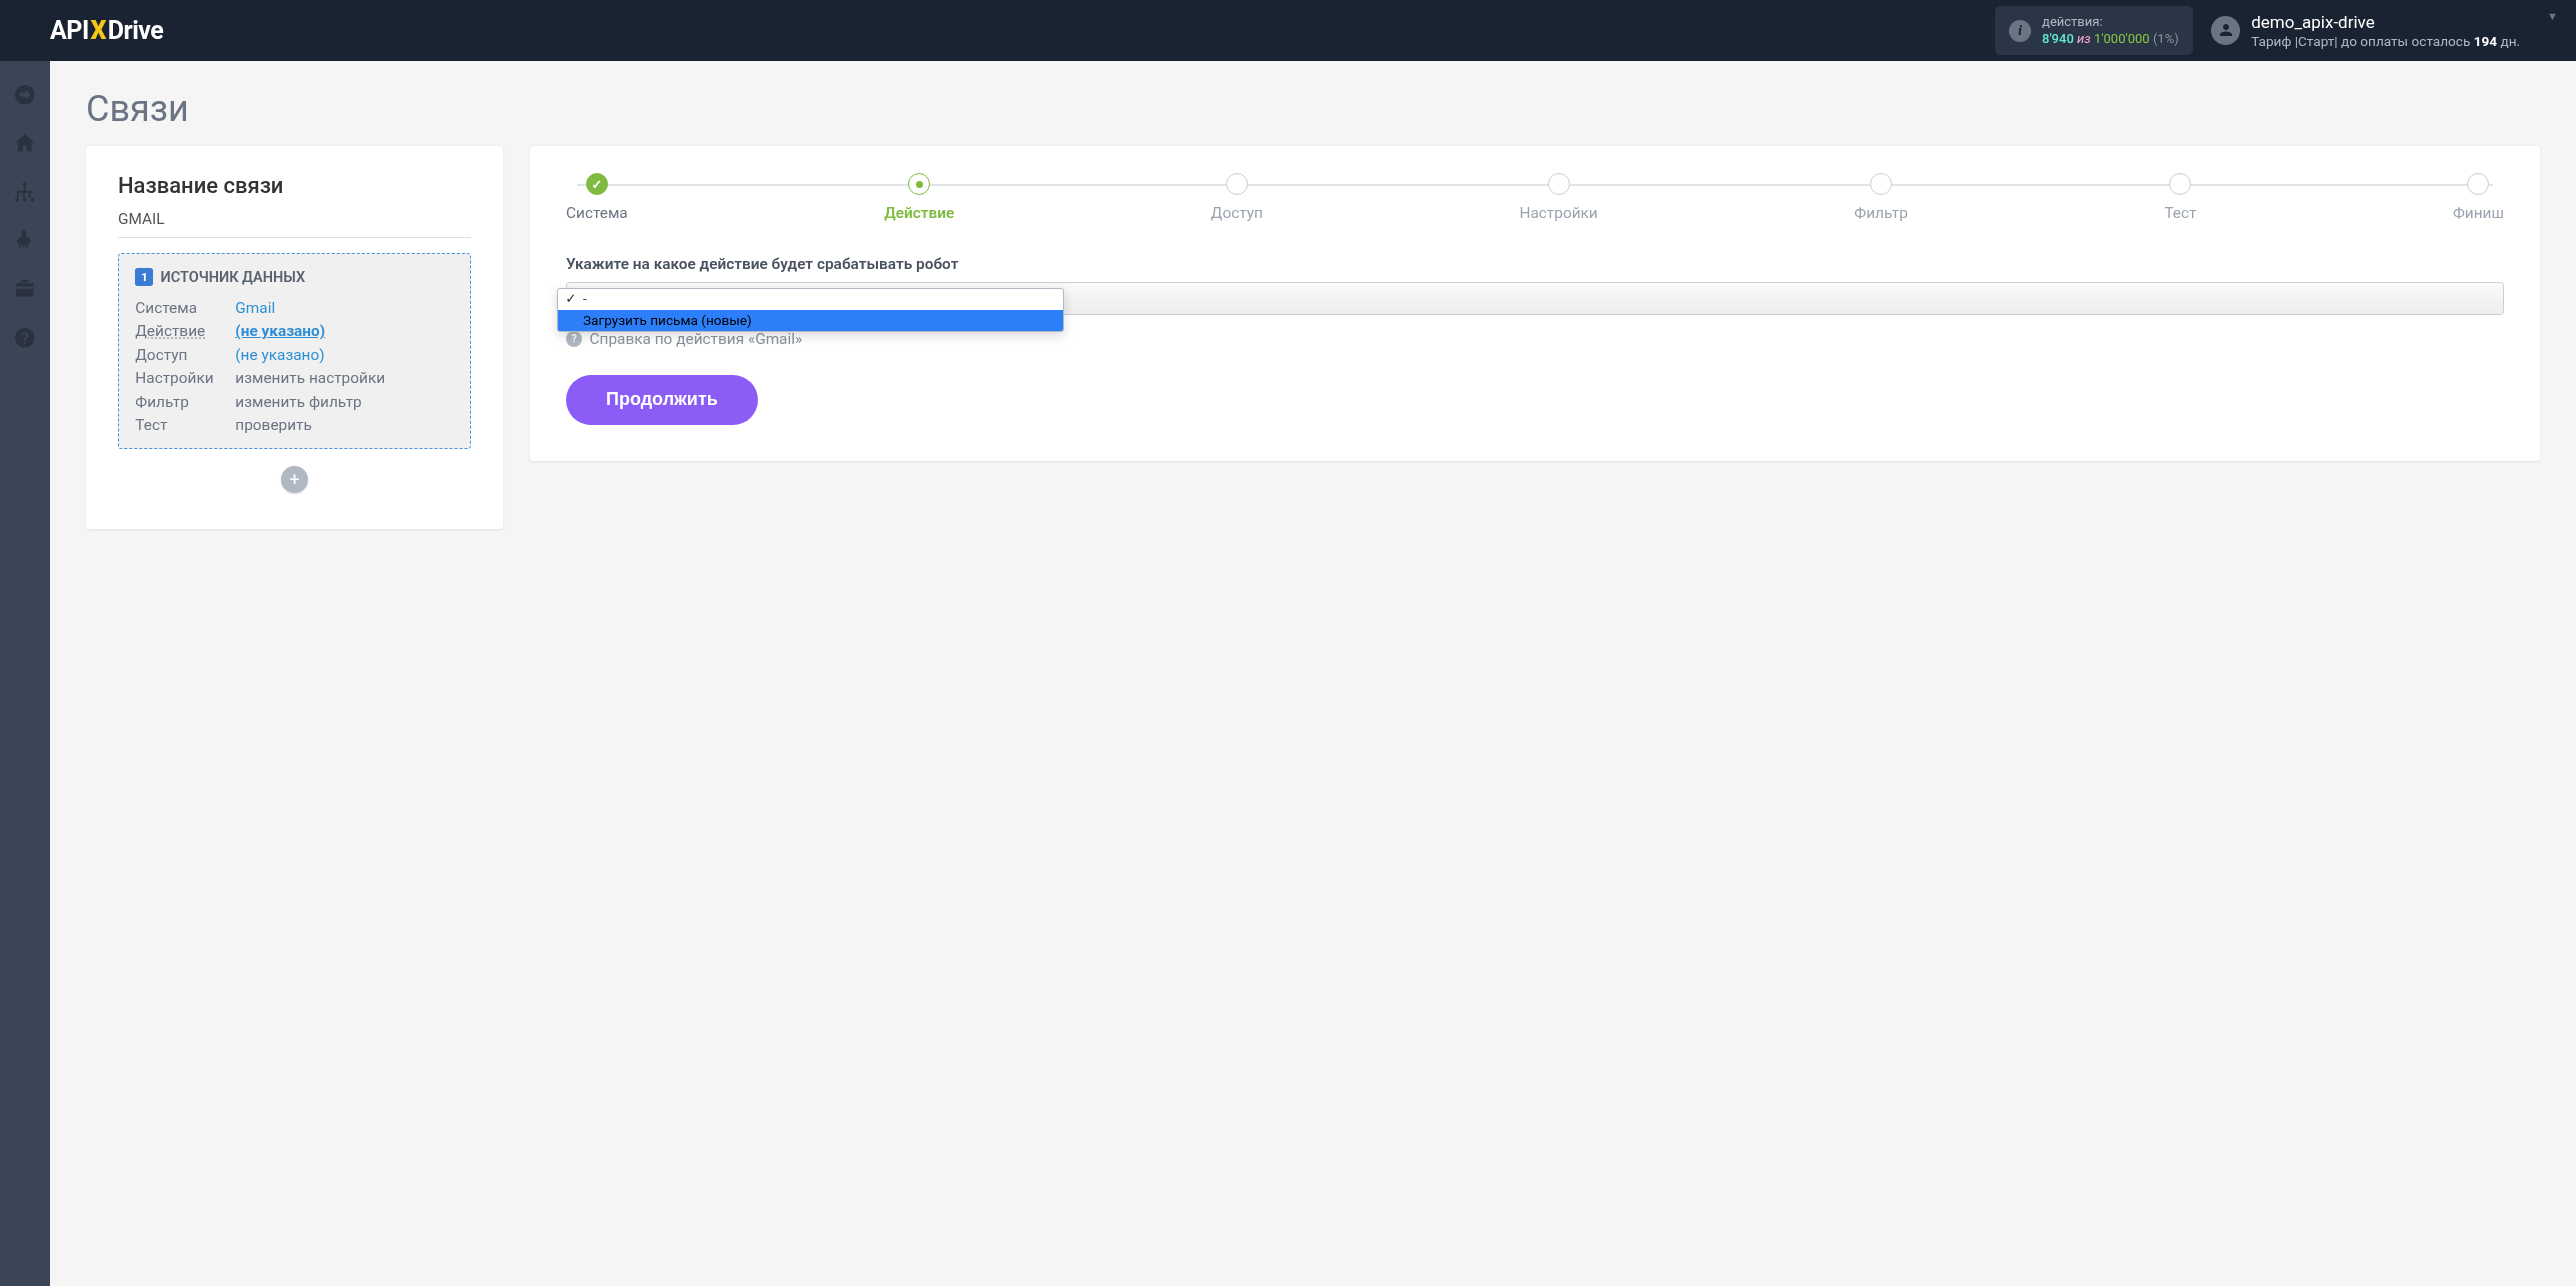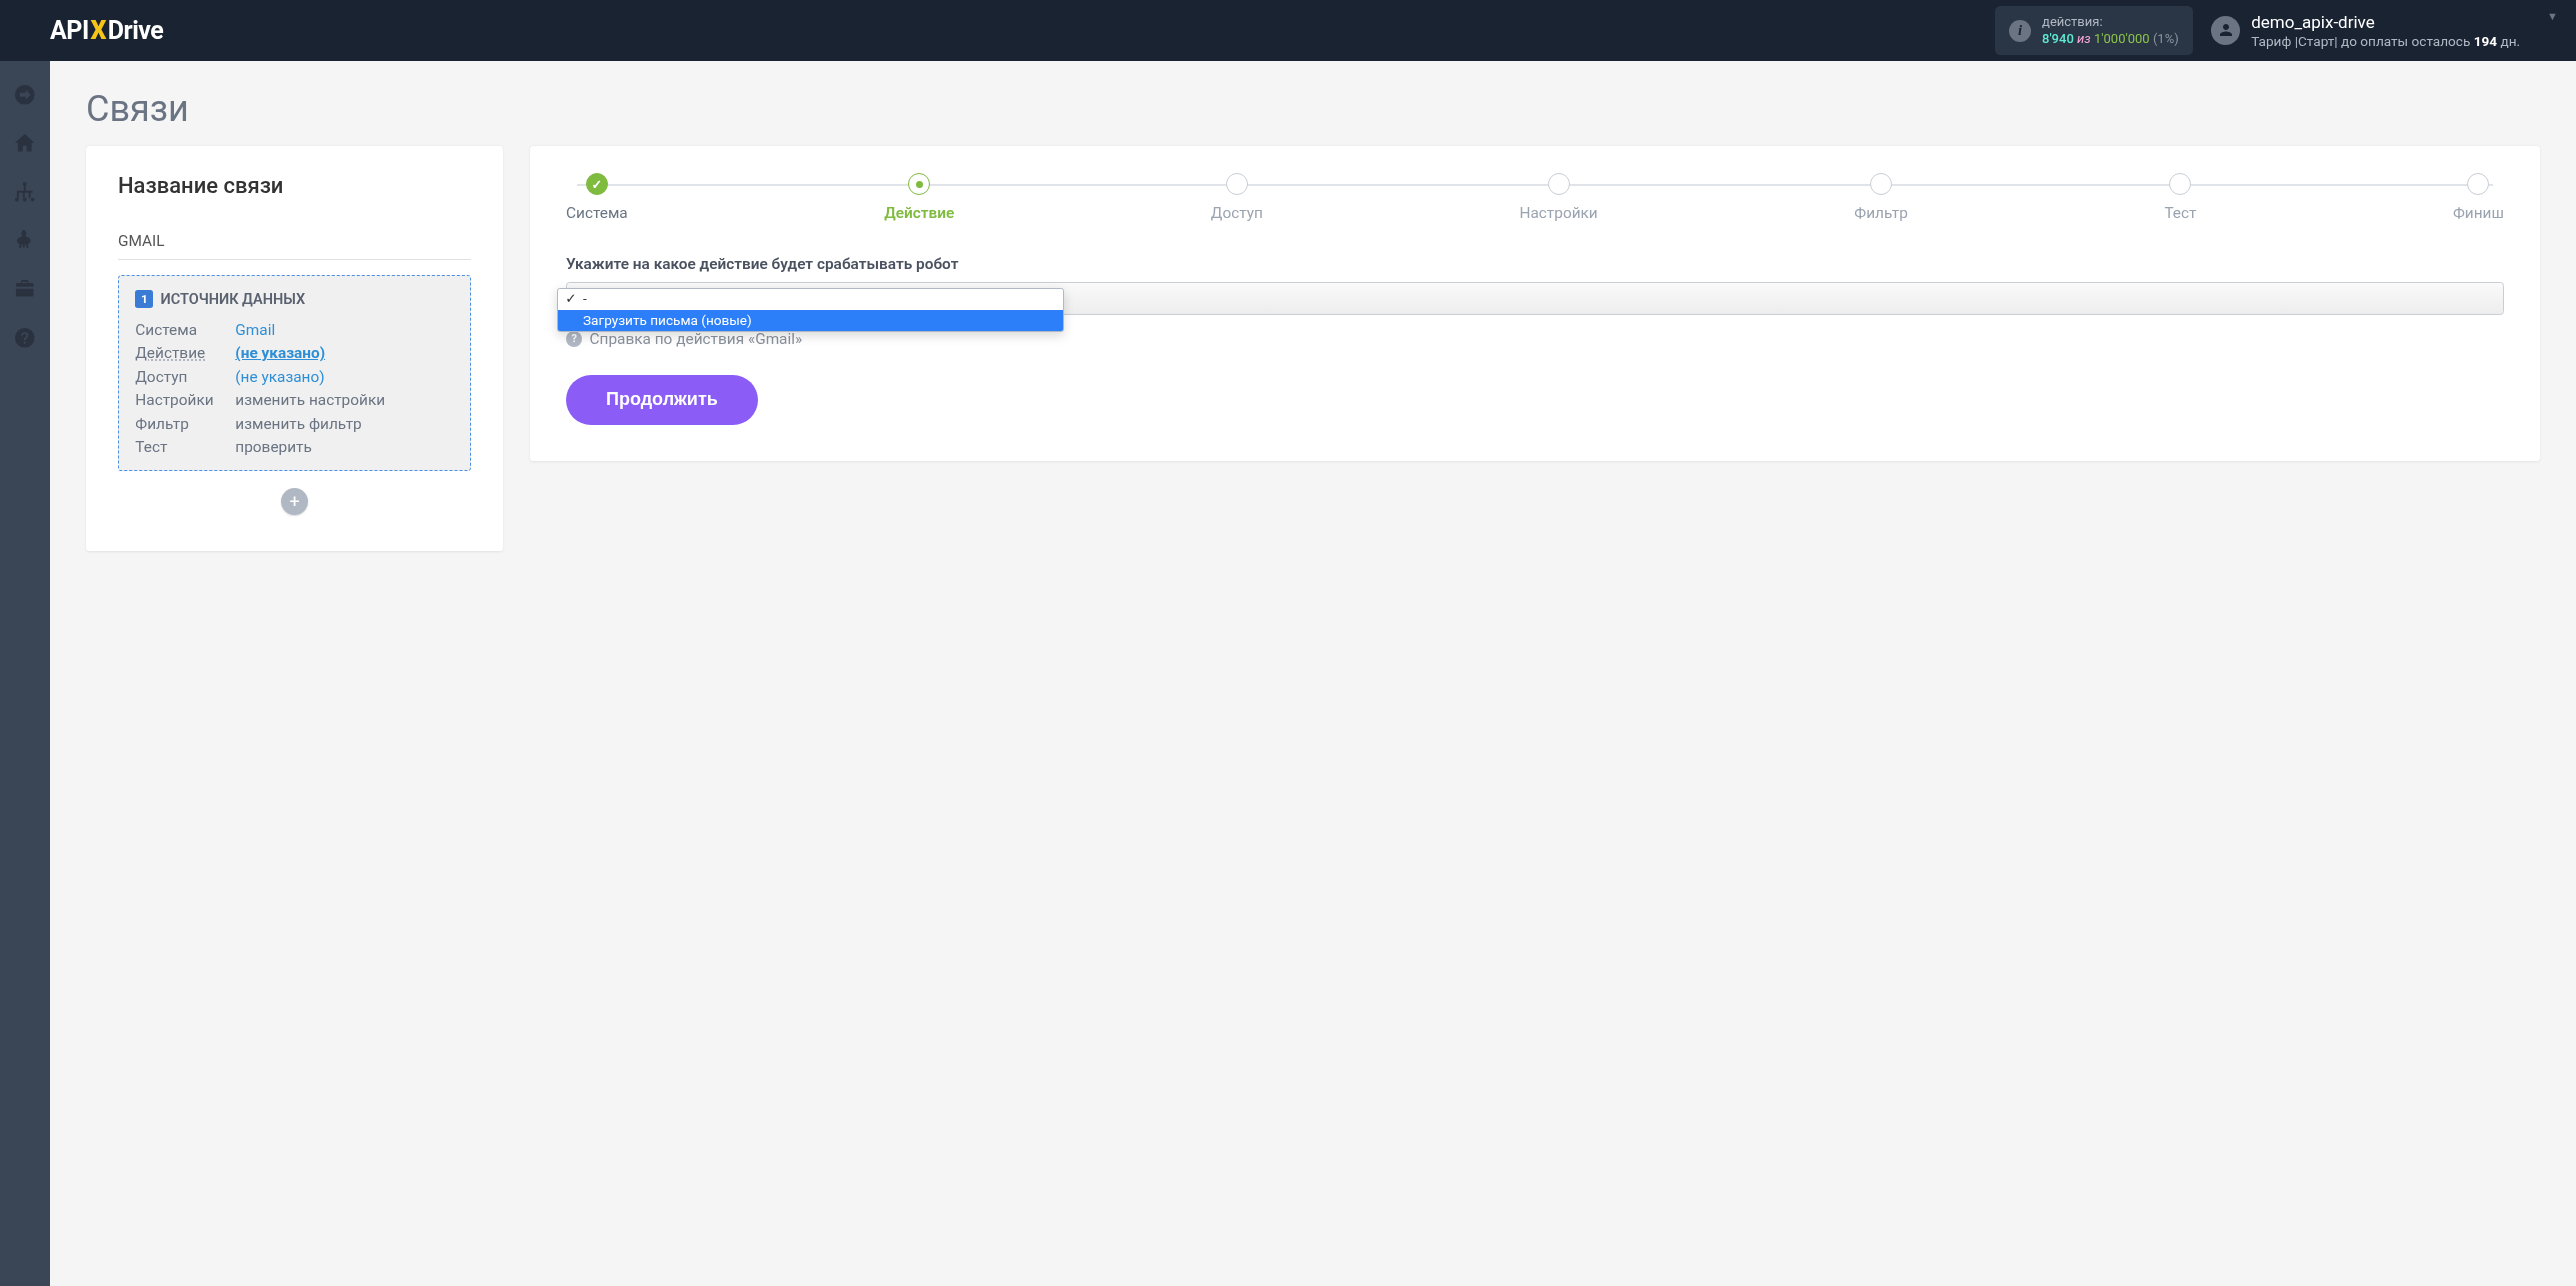--- a/index.html
+++ b/index.html
@@ -40,21 +40,21 @@
 .breadcrumb { font-size: 15.4px; color: #6a7483; margin-bottom: 22px; }
 .breadcrumb a { color: #2e8fd6; text-decoration: none; }
 .breadcrumb .sep { color: #9aa3b0; margin: 0 7.2px; }
 .breadcrumb .current { color: #6a7483; }
 
 .panels { display: flex; gap: 27px; align-items: flex-start; }
 .panel { background: #fff; border-radius: 3.6px; box-shadow: 0 0.9px 2.7px rgba(0,0,0,0.08); }
 .panel-left { width: 417px; padding: 27px 32px 36px; }
 .panel-right { flex: 1; padding: 27px 36px 36px; position: relative; }
 
-.panel-left h2 { font-size: 22px; font-weight: 500; color: #333; margin-bottom: 34px; }
+.panel-left h2 { font-size: 22px; font-weight: 500; color: #333; margin-bottom: 12px; }
 .conn-name { font-size: 15.4px; color: #555; padding-bottom: 9px; border-bottom: 0.9px solid #e0e0e0; margin-bottom: 14.5px; }
 
 .source-box { border: 1.8px dashed #4a90e2; border-radius: 3.6px; background: #f0f0f0; padding: 14.5px 16.3px; }
 .source-header { display: flex; align-items: center; gap: 7.2px; font-size: 14.5px; font-weight: 600; color: #5a6270; margin-bottom: 12.7px; }
 .source-badge { background: #3a7bd5; color: #fff; width: 18px; height: 18px; border-radius: 2.7px; display: flex; align-items: center; justify-content: center; font-size: 11.8px; font-weight: 700; }
 .source-rows { display: grid; grid-template-columns: 100px 1fr; row-gap: 5.4px; font-size: 15.4px; }
 .source-label { color: #6a7483; }
 .source-label.u { text-decoration: underline dotted; text-decoration-color: #9aa3b0; }
 .source-value { color: #6a7483; }
 .source-value a { color: #2e8fd6; text-decoration: none; }
@@ -78,21 +78,21 @@
 .step-label { font-size: 15.4px; color: #9aa3b0; }
 .step-label.done { color: #6a7483; }
 .step-label.active { color: #7fbb3f; font-weight: 600; }
 
 .field-label { font-size: 15.4px; font-weight: 600; color: #4a5260; margin-bottom: 9px; }
 .select-wrap { position: relative; margin-bottom: 14.5px; }
 .select-visual { border: 0.9px solid #c8ced6; border-radius: 3.6px; height: 33px; background: linear-gradient(#fafafa,#ededed); }
 .dropdown { position: absolute; top: 5.4px; left: -9px; width: 507px; background: #fff; border: 0.9px solid #b0b8c4; border-radius: 2.7px; box-shadow: 0 3.6px 11px rgba(0,0,0,.15); overflow: hidden; z-index: 10; }
 .dropdown-item { padding: 1.8px 12.7px 1.8px 25px; font-size: 13.6px; color: #333; cursor: pointer; position: relative; line-height: 1.3; }
 .dropdown-item.selected::before { content: "✓"; position: absolute; left: 7.2px; }
-.dropdown-item.highlight { background: #2d7ff9; color: #ffffff; }
+.dropdown-item.highlight { background: #2d7ff9; color: #000000; }
 
 .help-row { display: flex; align-items: center; gap: 7.2px; font-size: 15.4px; color: #8a929e; margin-bottom: 27px; }
 .help-icon { width: 16.3px; height: 16.3px; border-radius: 50%; background: #b0b8c4; color: #fff; display: flex; align-items: center; justify-content: center; font-size: 11px; font-weight: 700; }
 
 .continue-btn { background: #8b5cf6; color: #fff; border: none; border-radius: 27px; padding: 14.5px 40px; font-size: 18px; font-weight: 700; cursor: pointer; }
 </style>
 </head>
 <body>
 
 <div class="header">

